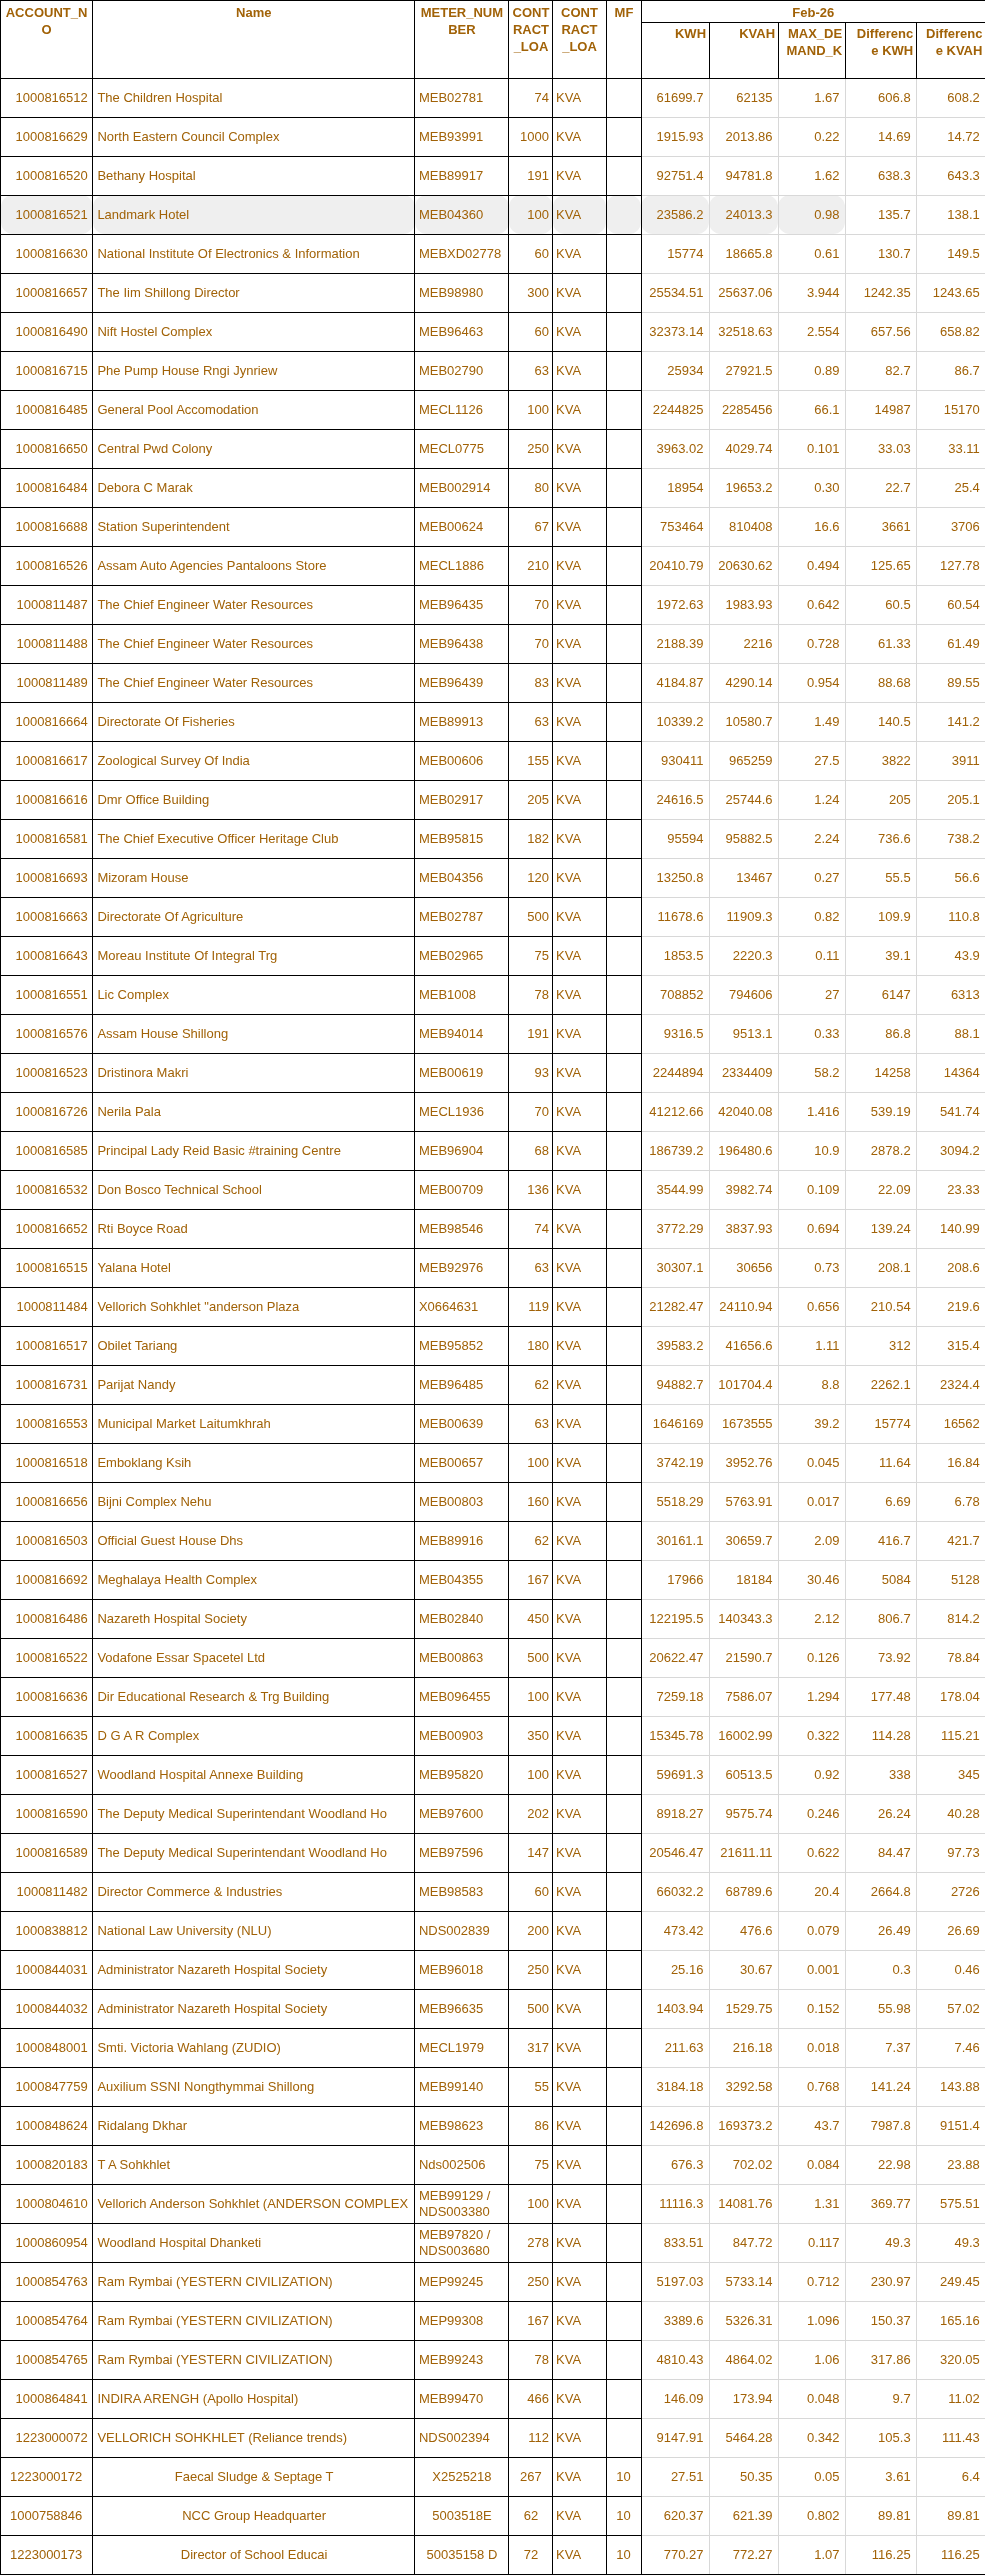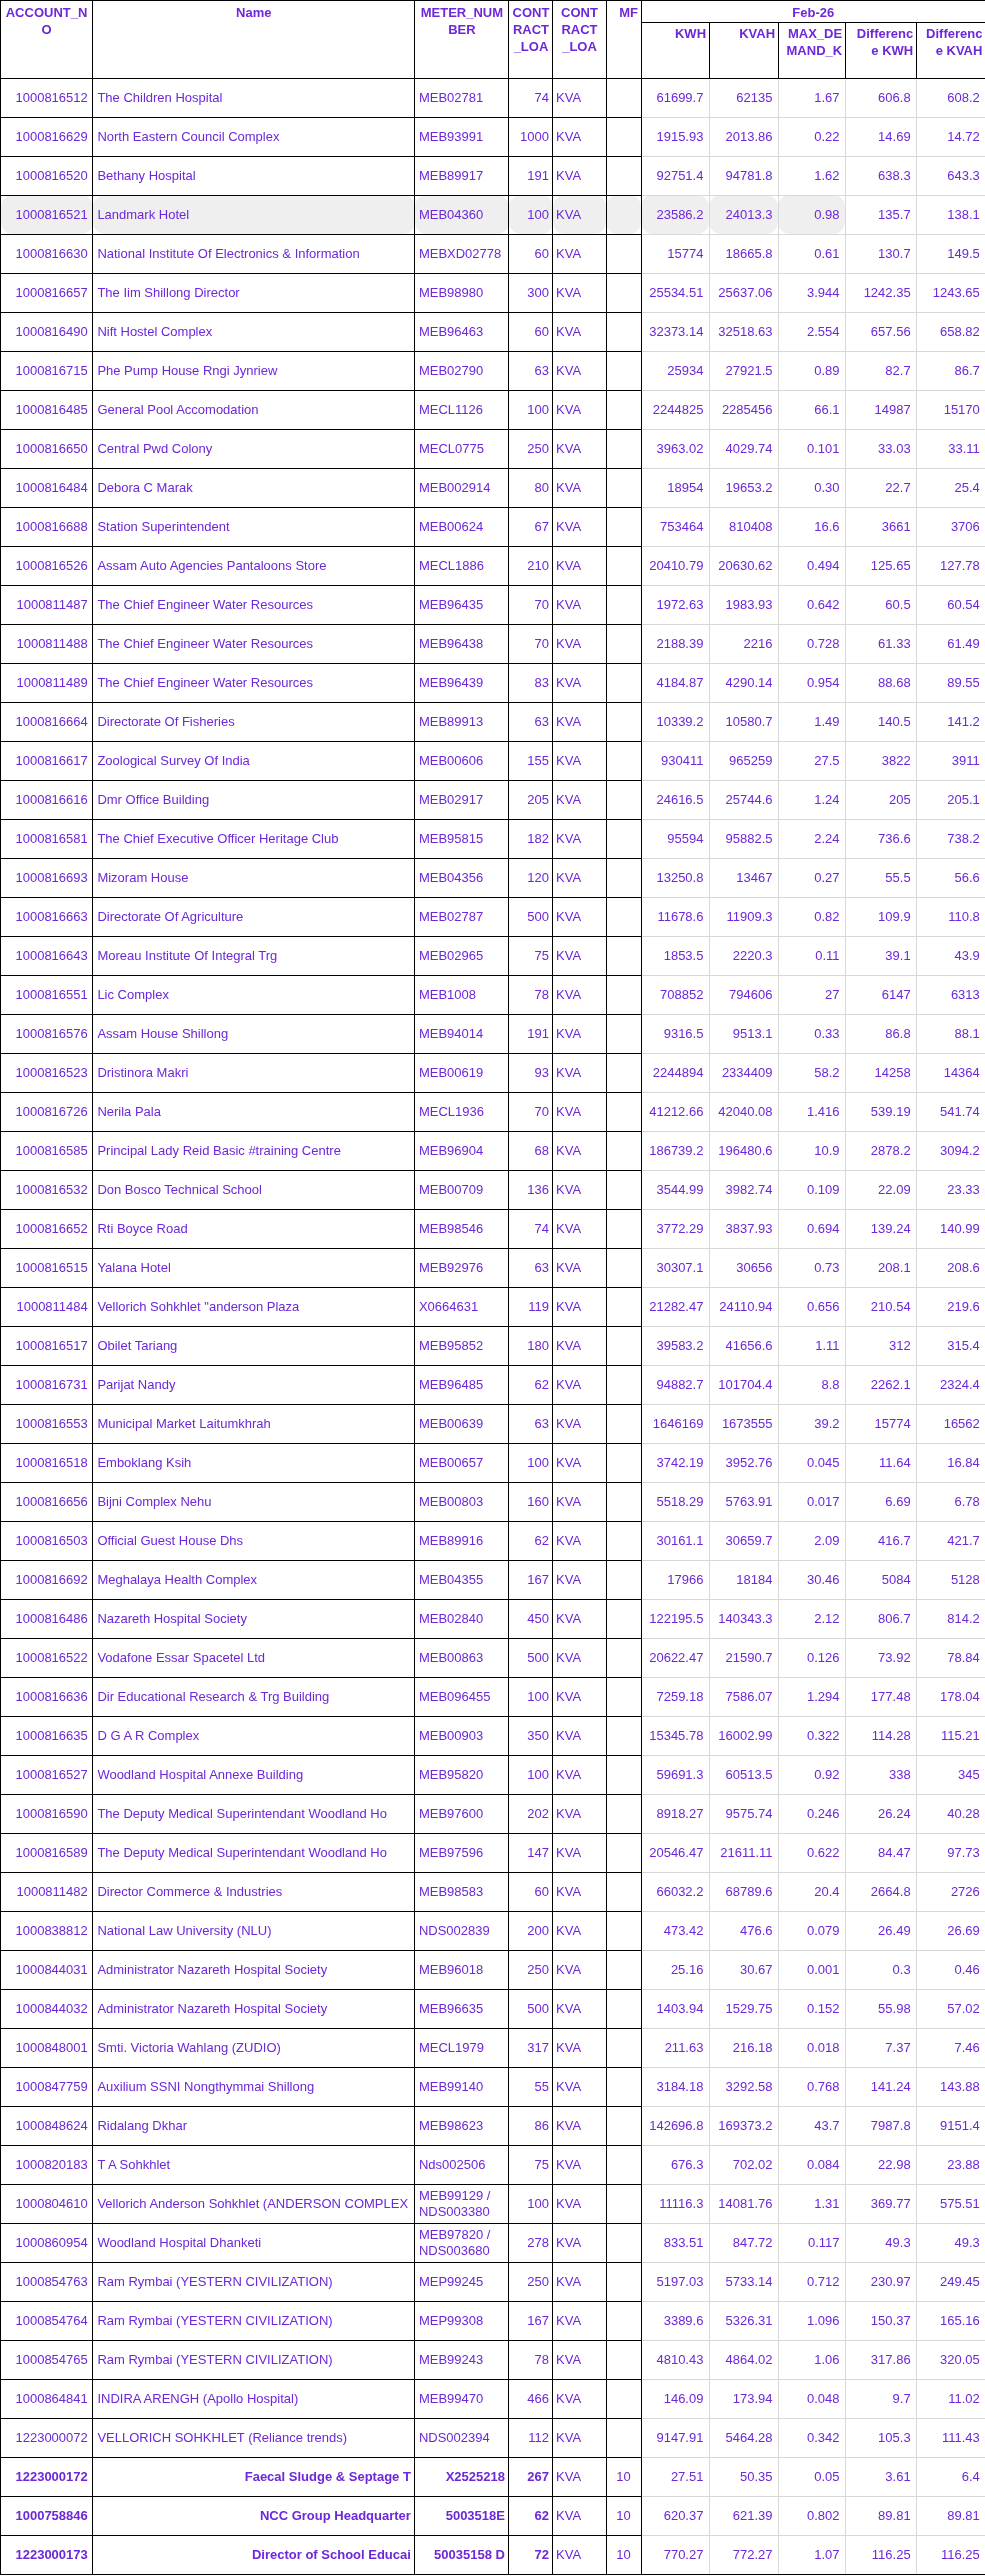--- a/index.html
+++ b/index.html
@@ -1,44 +1,44 @@
 <!DOCTYPE html>
 <html style="font-size:14px"><head>
 <meta charset="utf-8">
 <style>
   html,body{margin:0;padding:0;background:#fff;}
   .sheet{width:986px;}
   table{border-collapse:collapse;table-layout:fixed;width:986px;
-        font-family:"Liberation Sans",sans-serif;color:#6d28d9;
+        font-family:"Liberation Sans",sans-serif;color:#a16207;
         border:0.9px solid #000;}
   th{border:0.9px solid #000;font-weight:bold;font-size:13px;vertical-align:top;
      padding:2.6px 2.6px 0 2.6px;white-space:pre-line;line-height:1.32;text-align:center;
      background:#fff;overflow:hidden;}
   th.sub{text-align:right;padding-left:3.5px;}
-  th.mf{text-align:right;padding-left:3.5px;}
+  th.mf{text-align:center;padding-left:3.5px;}
   tr.hrow1{height:21.6px;}
   tr.hrow2{height:56px;}
   tbody tr{height:39px;}
   td{font-size:13px;line-height:1.2;vertical-align:middle;overflow:hidden;
      padding:0 3.5px;white-space:pre-line;}
   
   td.dk{border-right:0.9px solid #000;border-bottom:0.9px solid #000;}
   
   td.lt{border-right:0.9px solid #d8d8d8;border-bottom:0.9px solid #d8d8d8;
         text-align:right;padding-right:5.2px;}
   tbody td:last-child{border-right-color:#000;}
   tbody tr:last-child td{border-bottom-color:#000;}
   td.c-account{text-align:right;padding-right:4.3px;}
   td.c-name{text-align:left;white-space:nowrap;padding-left:4.3px;}
   td.c-meter{text-align:left;padding-left:3.5px;}
   td.c-load{text-align:right;padding-right:3.5px;}
   td.c-unit{text-align:left;padding-left:2.6px;}
   td.c-mf{text-align:center;}
   td.hl{background:#efefef;border-radius:12px;}
-  td.cen{text-align:right;font-weight:bold;}
+  td.cen{text-align:center;}
 </style>
 </head>
 <body>
 
 <div class="sheet">
   <table>
     <colgroup>
       <col style="width:92px">
         <col style="width:322px">
         <col style="width:94px">

